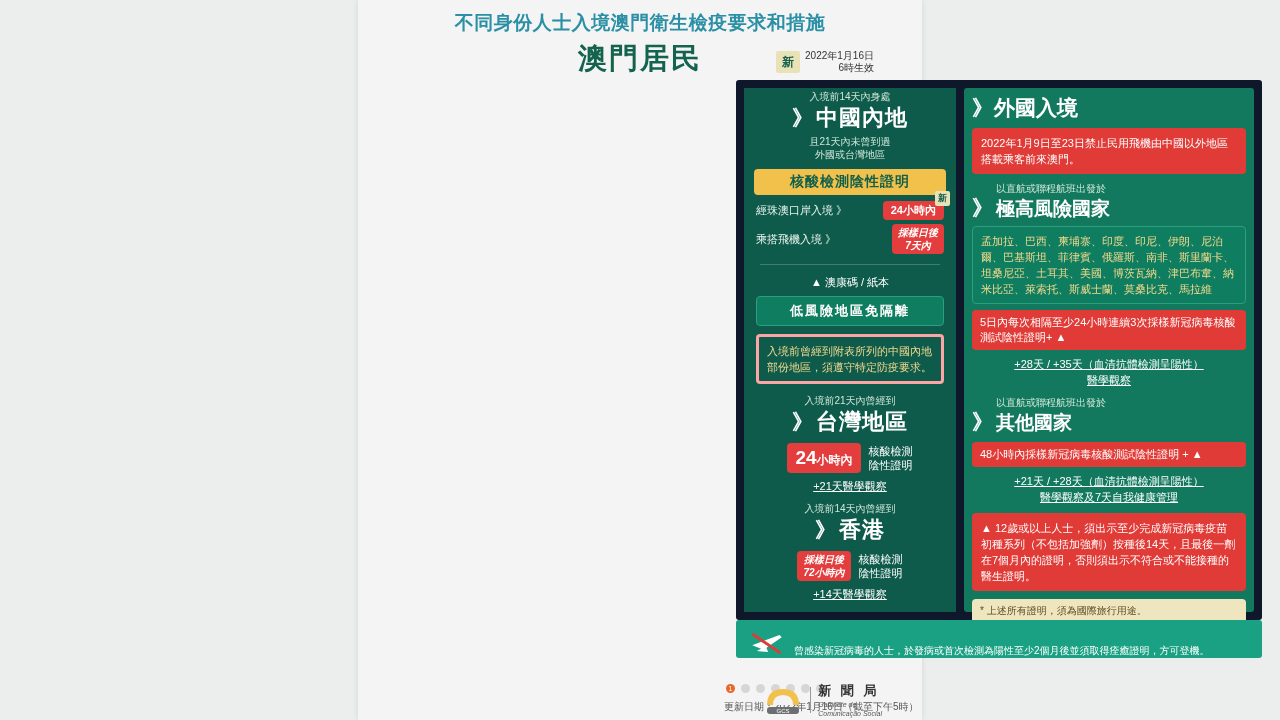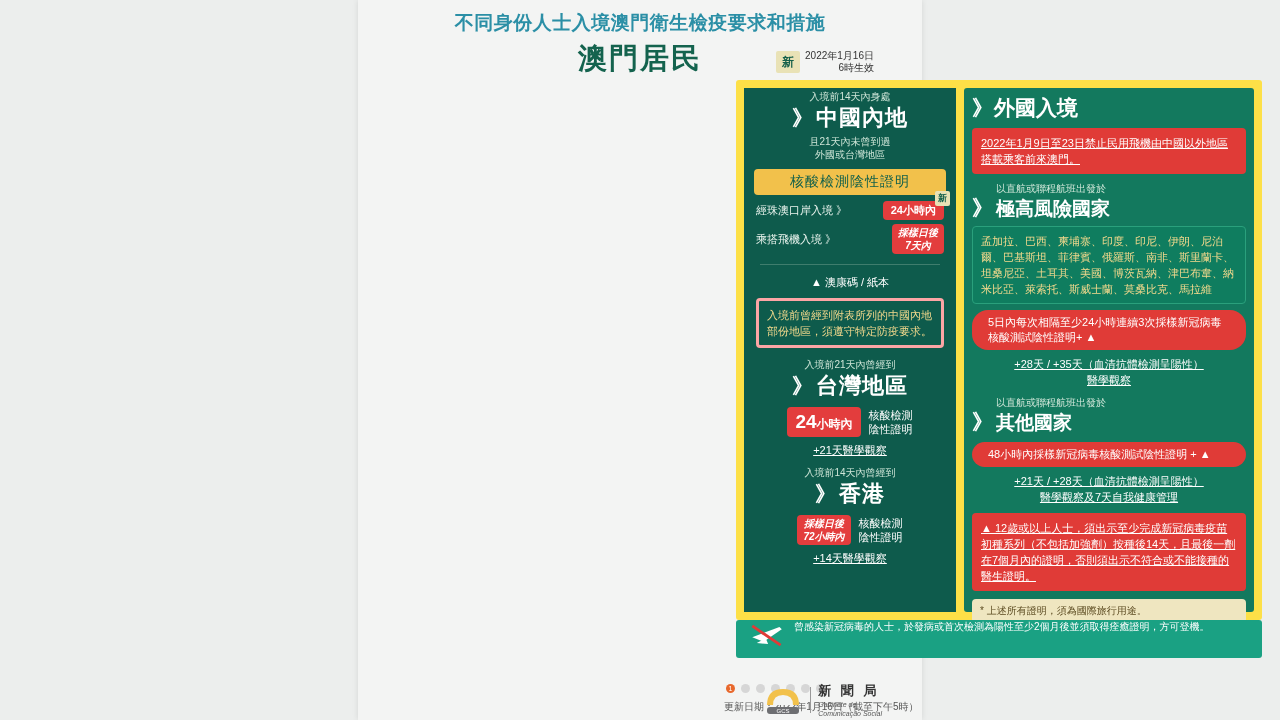--- a/index.html
+++ b/index.html
@@ -5,52 +5,52 @@
   html,body{margin:0;padding:0;background:#f0f0f0;}
   body{width:1280px;height:720px;font-family:"Liberation Sans","DejaVu Sans",sans-serif;overflow:hidden;}
   .page{position:relative;width:1280px;height:720px;background:#eceeed;}
   .sheet{position:absolute;left:358px;top:0;width:564px;height:720px;background:#f3f4f3;box-shadow:0 0 6px rgba(0,0,0,.10);}
   .hdr{padding-top:10px;text-align:center;}
   .hdr .t1{color:#2b8fa6;font-size:19px;font-weight:bold;letter-spacing:.5px;}
   .hdr .t2{color:#14634e;font-size:29px;font-weight:bold;margin-top:3px;letter-spacing:2px;}
   .datewrap{position:absolute;right:48px;top:50px;display:flex;align-items:center;gap:5px;}
   .newbadge{width:24px;height:22px;background:#e9e2b6;color:#15604b;font-size:12px;font-weight:bold;display:flex;align-items:center;justify-content:center;border-radius:2px;}
   .dateblk{color:#333;font-size:10px;line-height:12px;text-align:right;}
-  .board{position:absolute;left:378px;top:80px;width:526px;height:540px;background:#fde047;border-radius:3px;display:flex;padding:8px;box-sizing:border-box;gap:8px;}
+  .board{position:absolute;left:378px;top:80px;width:526px;height:540px;background:#0f172a;border-radius:3px;display:flex;padding:8px;box-sizing:border-box;gap:8px;}
   .col{box-sizing:border-box;}
   .colL{width:212px;background:#0e5b4c;padding:2px 4px;}
   .colR{flex:1;background:#13795e;border-radius:3px;padding:6px 8px;box-sizing:border-box;}
   .pre{color:#cfe6d8;font-size:10px;text-align:center;line-height:13px;}
   .chev{color:#ffffff;font-weight:bold;letter-spacing:-3px;font-size:21px;}
   .bigttl{color:#fff;font-size:22px;font-weight:bold;text-align:center;letter-spacing:1px;}
   .rowttl{display:flex;align-items:center;justify-content:center;gap:6px;}
   .sub{color:#cfe6d8;font-size:10px;text-align:center;line-height:13px;margin-top:2px;}
-  .yellowbar{background:#f2c14b;color:#12604b;font-weight:normal;font-size:14px;text-align:center;border-radius:4px;padding:4px 0;margin:8px 6px 6px;letter-spacing:1px;}
+  .yellowbar{background:#f2c14b;color:#12604b;font-weight:bold;font-size:14px;text-align:center;border-radius:4px;padding:4px 0;margin:8px 6px 6px;letter-spacing:1px;}
   .line{display:flex;align-items:center;justify-content:space-between;margin:4px 8px;}
   .line .lab{color:#eaf4ee;font-size:11px;}
   .pill{background:#e33d3d;color:#fff;font-size:11px;border-radius:4px;padding:3px 8px;text-align:center;line-height:13px;font-weight:bold;}
   .pill.sm{font-size:10px;padding:2px 6px;font-style:italic;}
   .newsm{position:absolute;background:#e9e2b6;color:#15604b;font-size:9px;font-weight:bold;border-radius:2px;padding:1px 3px;}
   .divider{height:1px;background:#3f7d6d;margin:10px 12px;}
   .center{text-align:center;}
   .white11{color:#fff;font-size:11px;}
   .greenbox{background:#0f7d5f;border:1px solid #2aa07c;color:#fff;font-size:13px;font-weight:bold;text-align:center;border-radius:4px;padding:5px 0;margin:6px 8px;letter-spacing:2px;}
   .yellowtext{color:#f2d98c;font-size:11px;line-height:16px;border:3px solid #fca5a5;border-radius:4px;padding:6px 8px;margin:8px 8px;}
   .big24{background:#e33d3d;color:#fff;font-weight:bold;border-radius:4px;padding:4px 8px;font-size:19px;}
   .rwrap{display:flex;align-items:center;justify-content:center;gap:8px;margin:6px 0;}
   .und{color:#fff;font-size:11px;text-decoration:underline;text-align:center;margin:4px 0;}
-  .redbox{background:#e03b37;color:#fff;font-size:11px;line-height:16px;border-radius:4px;padding:7px 9px;margin-bottom:8px;text-decoration:underline;}
-  .redbar{background:#e03b37;color:#fff;font-size:11px;line-height:15px;border-radius:16px;padding:5px 16px;margin:6px 0;}
+  .redbox{background:#e03b37;color:#fff;font-size:11px;line-height:16px;border-radius:4px;padding:7px 9px;margin-bottom:8px;}
+  .redbar{background:#e03b37;color:#fff;font-size:11px;line-height:15px;border-radius:4px;padding:5px 8px;margin:6px 0;}
   .ylist{background:#0f7d5f;border:1px solid #2aa07c;color:#f2d98c;font-size:11px;line-height:16px;border-radius:4px;padding:6px 8px;}
   .rttl{color:#fff;font-size:21px;font-weight:bold;}
   .rsmall{color:#cfe6d8;font-size:10px;}
   .rhead{display:flex;align-items:flex-end;gap:6px;margin:8px 0 4px;}
   .underline2{color:#fff;font-size:11px;text-align:center;text-decoration:underline;line-height:16px;margin:6px 0 8px;}
   .tanbox{background:#efe6c0;color:#5b4a20;font-size:10px;border-radius:4px;padding:5px 8px;margin-top:6px;}
-  .footbar{position:absolute;left:378px;top:620px;width:526px;height:38px;background:#1aa183;border-radius:3px;display:flex;align-items:flex-start;gap:10px;padding:0 14px;box-sizing:border-box;}
+  .footbar{position:absolute;left:378px;top:620px;width:526px;height:38px;background:#1aa183;border-radius:3px;display:flex;align-items:flex-end;gap:10px;padding:0 14px;box-sizing:border-box;}
   .footbar .txt{color:#fff;font-size:10px;line-height:14px;}
   .dots{position:absolute;left:368px;top:684px;display:flex;align-items:center;gap:6px;}
   .dot{width:9px;height:9px;border-radius:50%;background:#d6d6d6;}
   .dot.on{background:#e8682c;color:#fff;font-size:7px;display:flex;align-items:center;justify-content:center;}
   .updated{position:absolute;left:366px;top:700px;color:#555;font-size:10px;}
   .logo{position:absolute;right:40px;top:682px;display:flex;align-items:center;gap:7px;}
   .logomark{width:34px;height:30px;}
   .logotxt .l1{color:#333;font-size:13px;font-weight:bold;letter-spacing:3px;}
   .logotxt .l2{color:#555;font-size:7px;line-height:9px;font-style:italic;}
   .vbar{width:1px;height:26px;background:#999;}
@@ -95,20 +95,21 @@
           <span class="pill">24小時內</span>
         </div>
         <div class="line">
           <span class="lab">乘搭飛機入境 》</span>
           <span class="pill sm" style="white-space:pre-line">採樣日後
 7天內</span>
         </div>
 
         <div class="divider"></div>
         <div class="center white11">▲ 澳康碼 / 紙本</div>
+        <div class="greenbox">低風險地區免隔離</div>
         <div class="yellowtext">入境前曾經到附表所列的中國內地部份地區，須遵守特定防疫要求。</div>
 
         <div class="pre" style="margin-top:10px">入境前21天內曾經到</div>
         <div class="rowttl">
           <span class="chev">》</span>
           <span class="bigttl">台灣地區</span>
         </div>
         <div class="rwrap">
           <span class="big24">
             <span>24</span><span style="font-size:12px">小時內</span>

